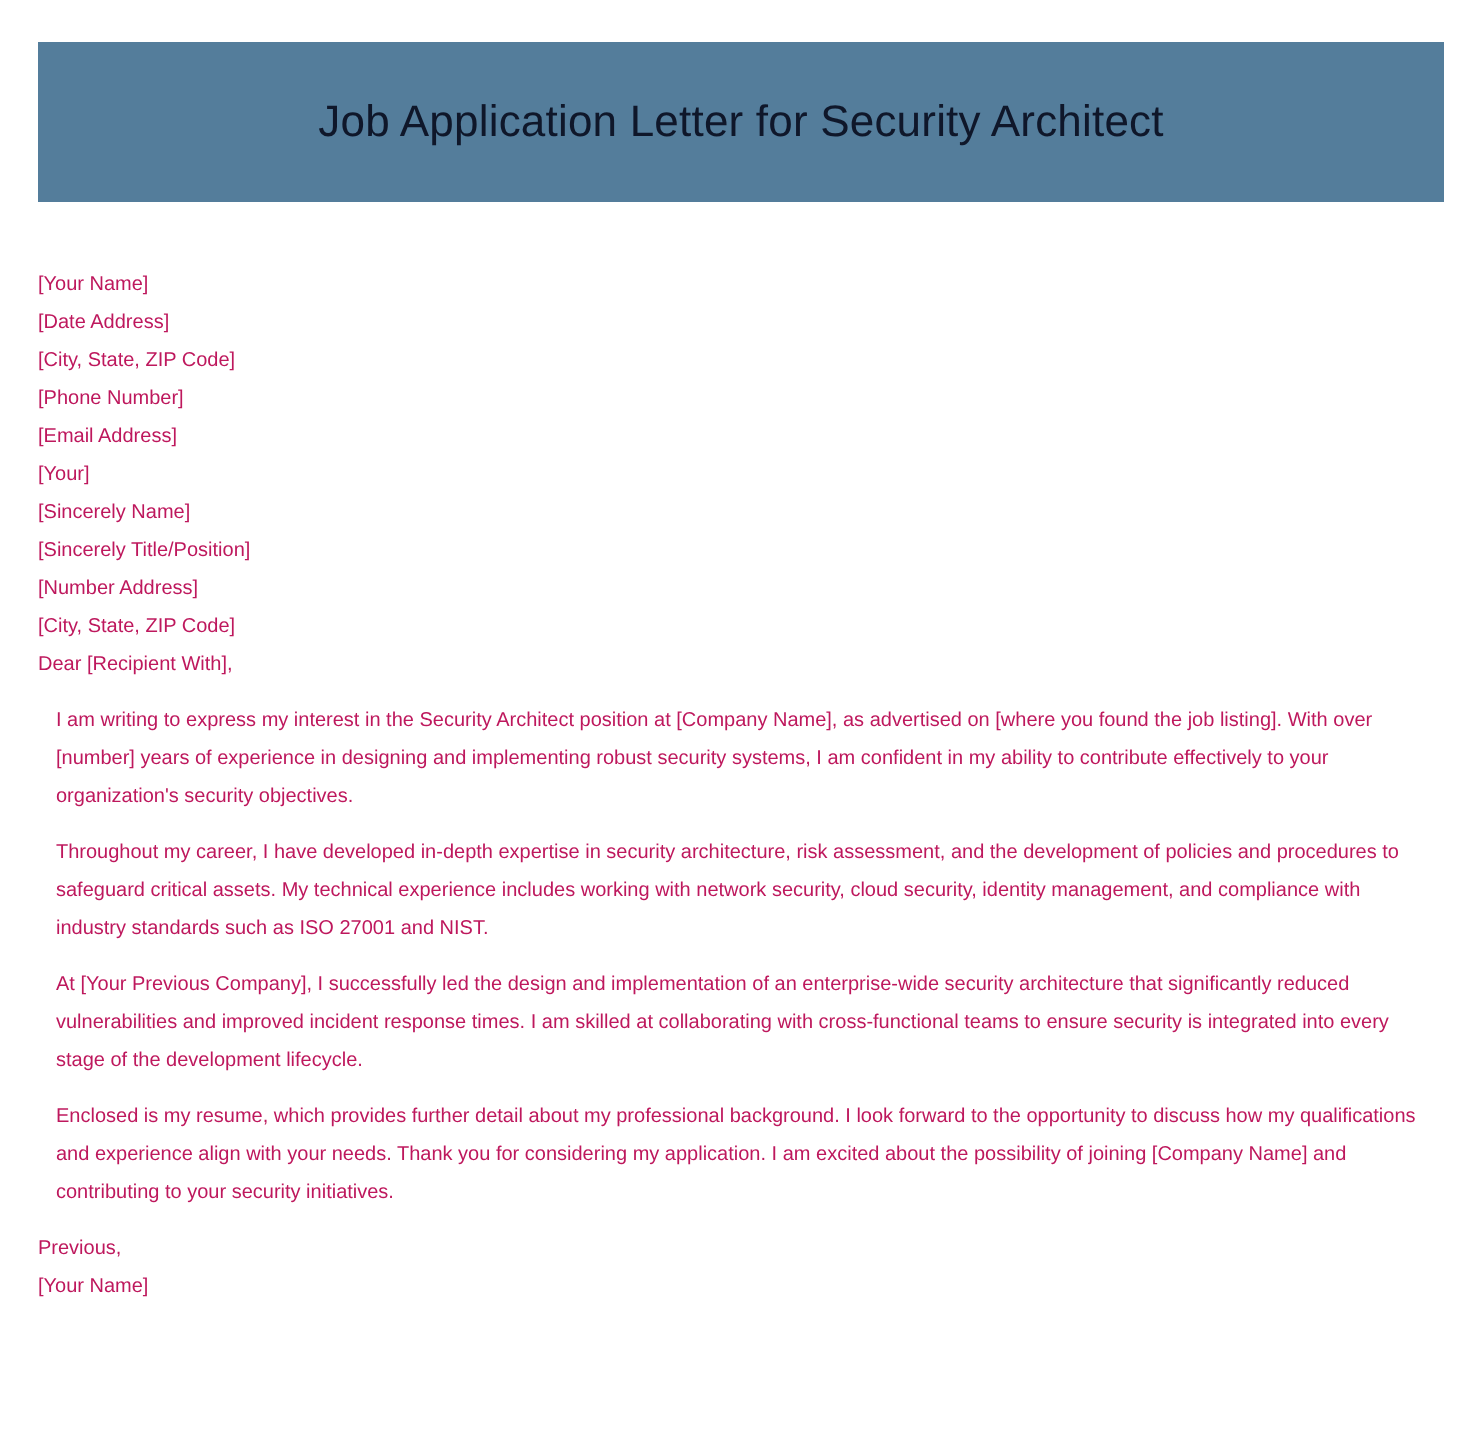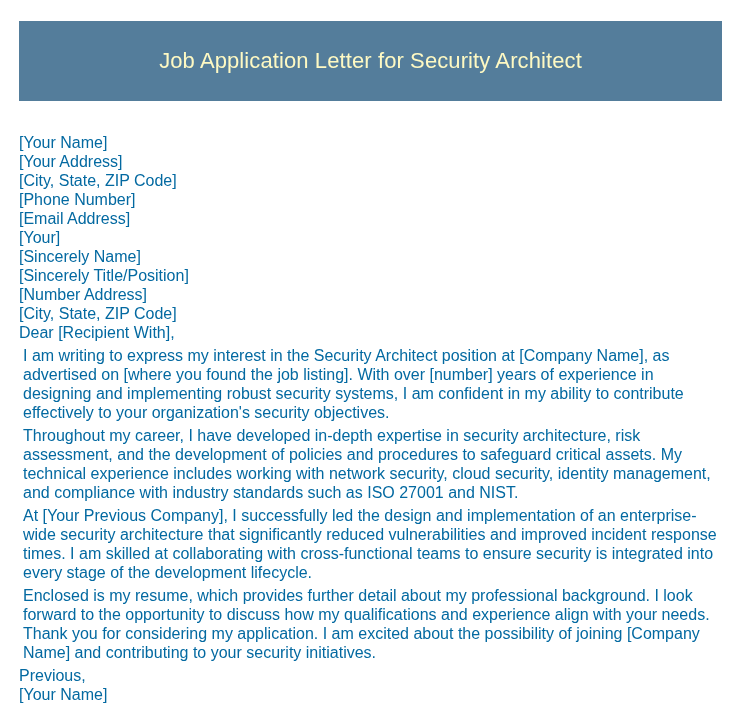--- a/index.html
+++ b/index.html
@@ -25,63 +25,63 @@
     top: 21px;
     width: 703px;
     height: 80px;
     background: #547d9b;
     display: flex;
     align-items: center;
     justify-content: center;
     box-sizing: border-box;
   }
   .title-banner .title-text {
-    color: #fef9c3;
+    color: #0f172a;
     font-size: 22px;
     font-weight: 400;
     line-height: 1.2;
     letter-spacing: 0.1px;
     text-align: left;
     font-family: "Liberation Sans", sans-serif;
   }
   .letter-body {
     position: absolute;
     left: 19px;
     top: 133px;
     width: 704px;
-    font-size: 16px;
+    font-size: 10px;
     line-height: 19px;
-    color: #0369a1;
+    color: #be185d;
     font-family: "Liberation Sans", sans-serif;
   }
   .letter-line {
     margin: 0;
     padding: 0;
     white-space: normal;
   }
   .letter-para {
-    margin: 4px;
+    margin: 9px;
     padding: 0;
     text-align: left;
   }
 </style>
 </head>
 <body>
 
 <div class="page">
 
   <div class="title-banner">
     <div class="title-text">Job Application Letter for Security Architect</div>
   </div>
 
   <div class="letter-body">
 
     <div>
       <div class="letter-line">[Your Name]</div>
-      <div class="letter-line">[Your Address]</div>
+      <div class="letter-line">[Date Address]</div>
       <div class="letter-line">[City, State, ZIP Code]</div>
       <div class="letter-line">[Phone Number]</div>
       <div class="letter-line">[Email Address]</div>
       <div class="letter-line">[Your]</div>
     </div>
 
     <div>
       <div class="letter-line">[Sincerely Name]</div>
       <div class="letter-line">[Sincerely Title/Position]</div>
       <div class="letter-line">[Number Address]</div>

